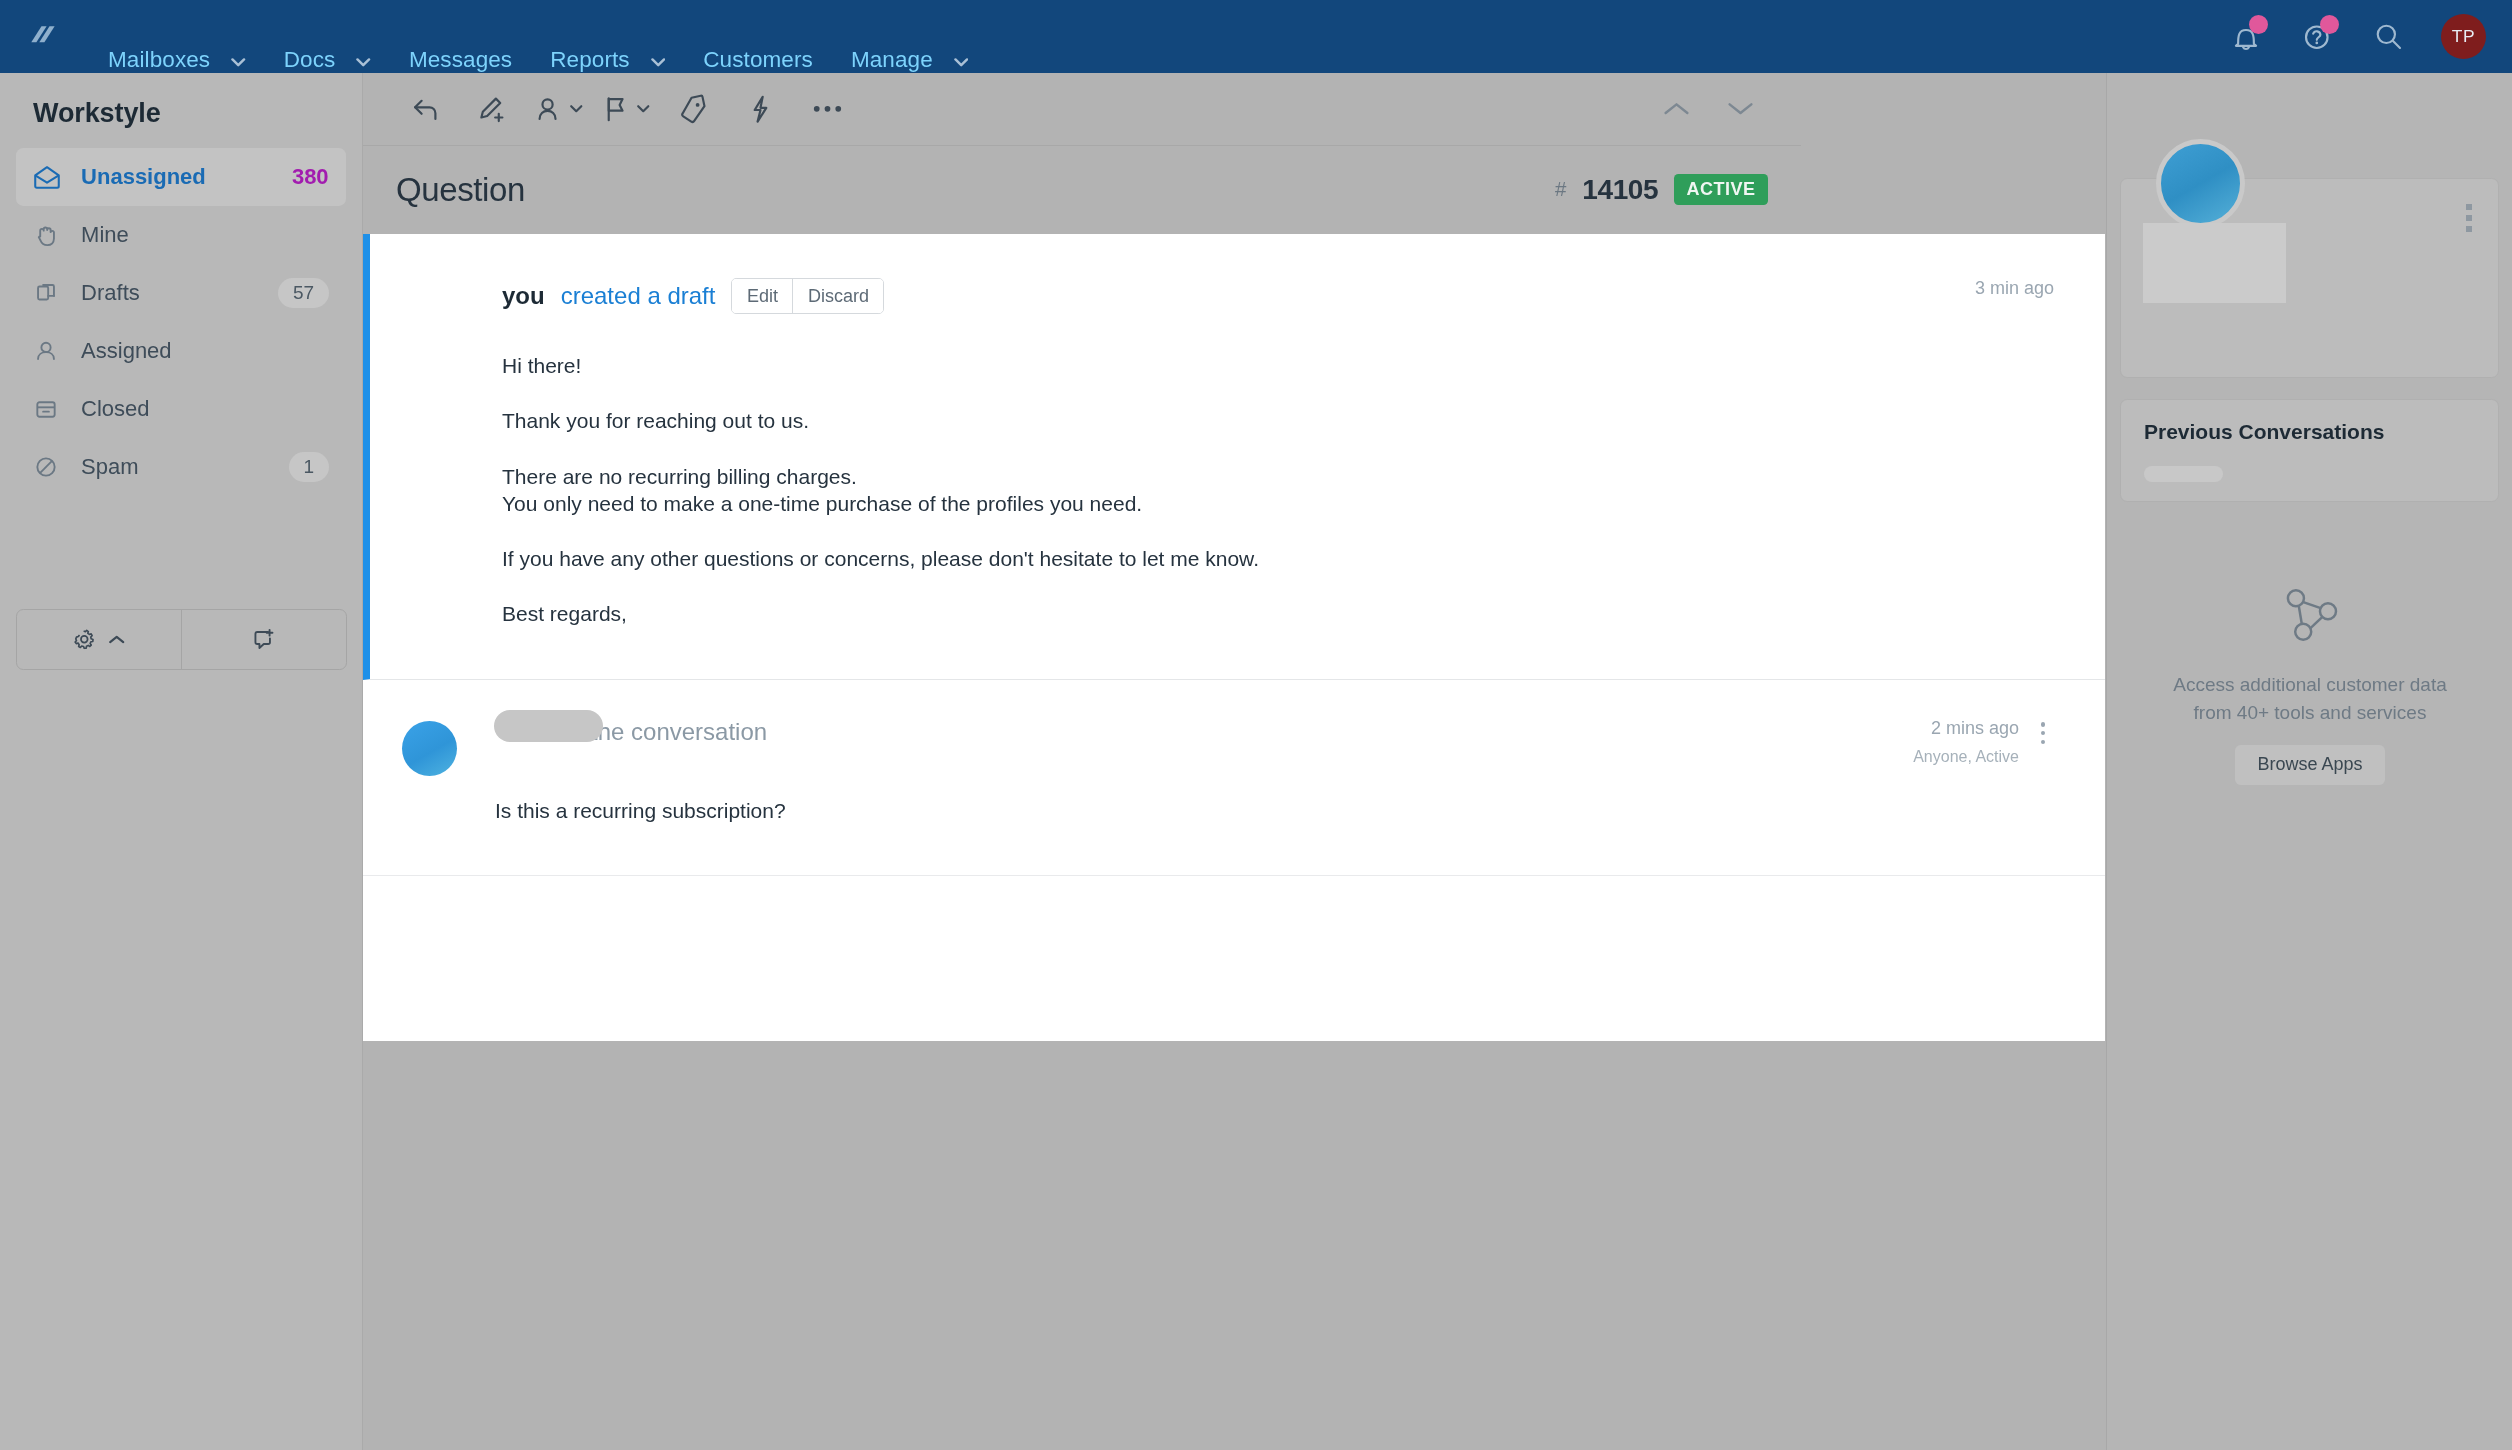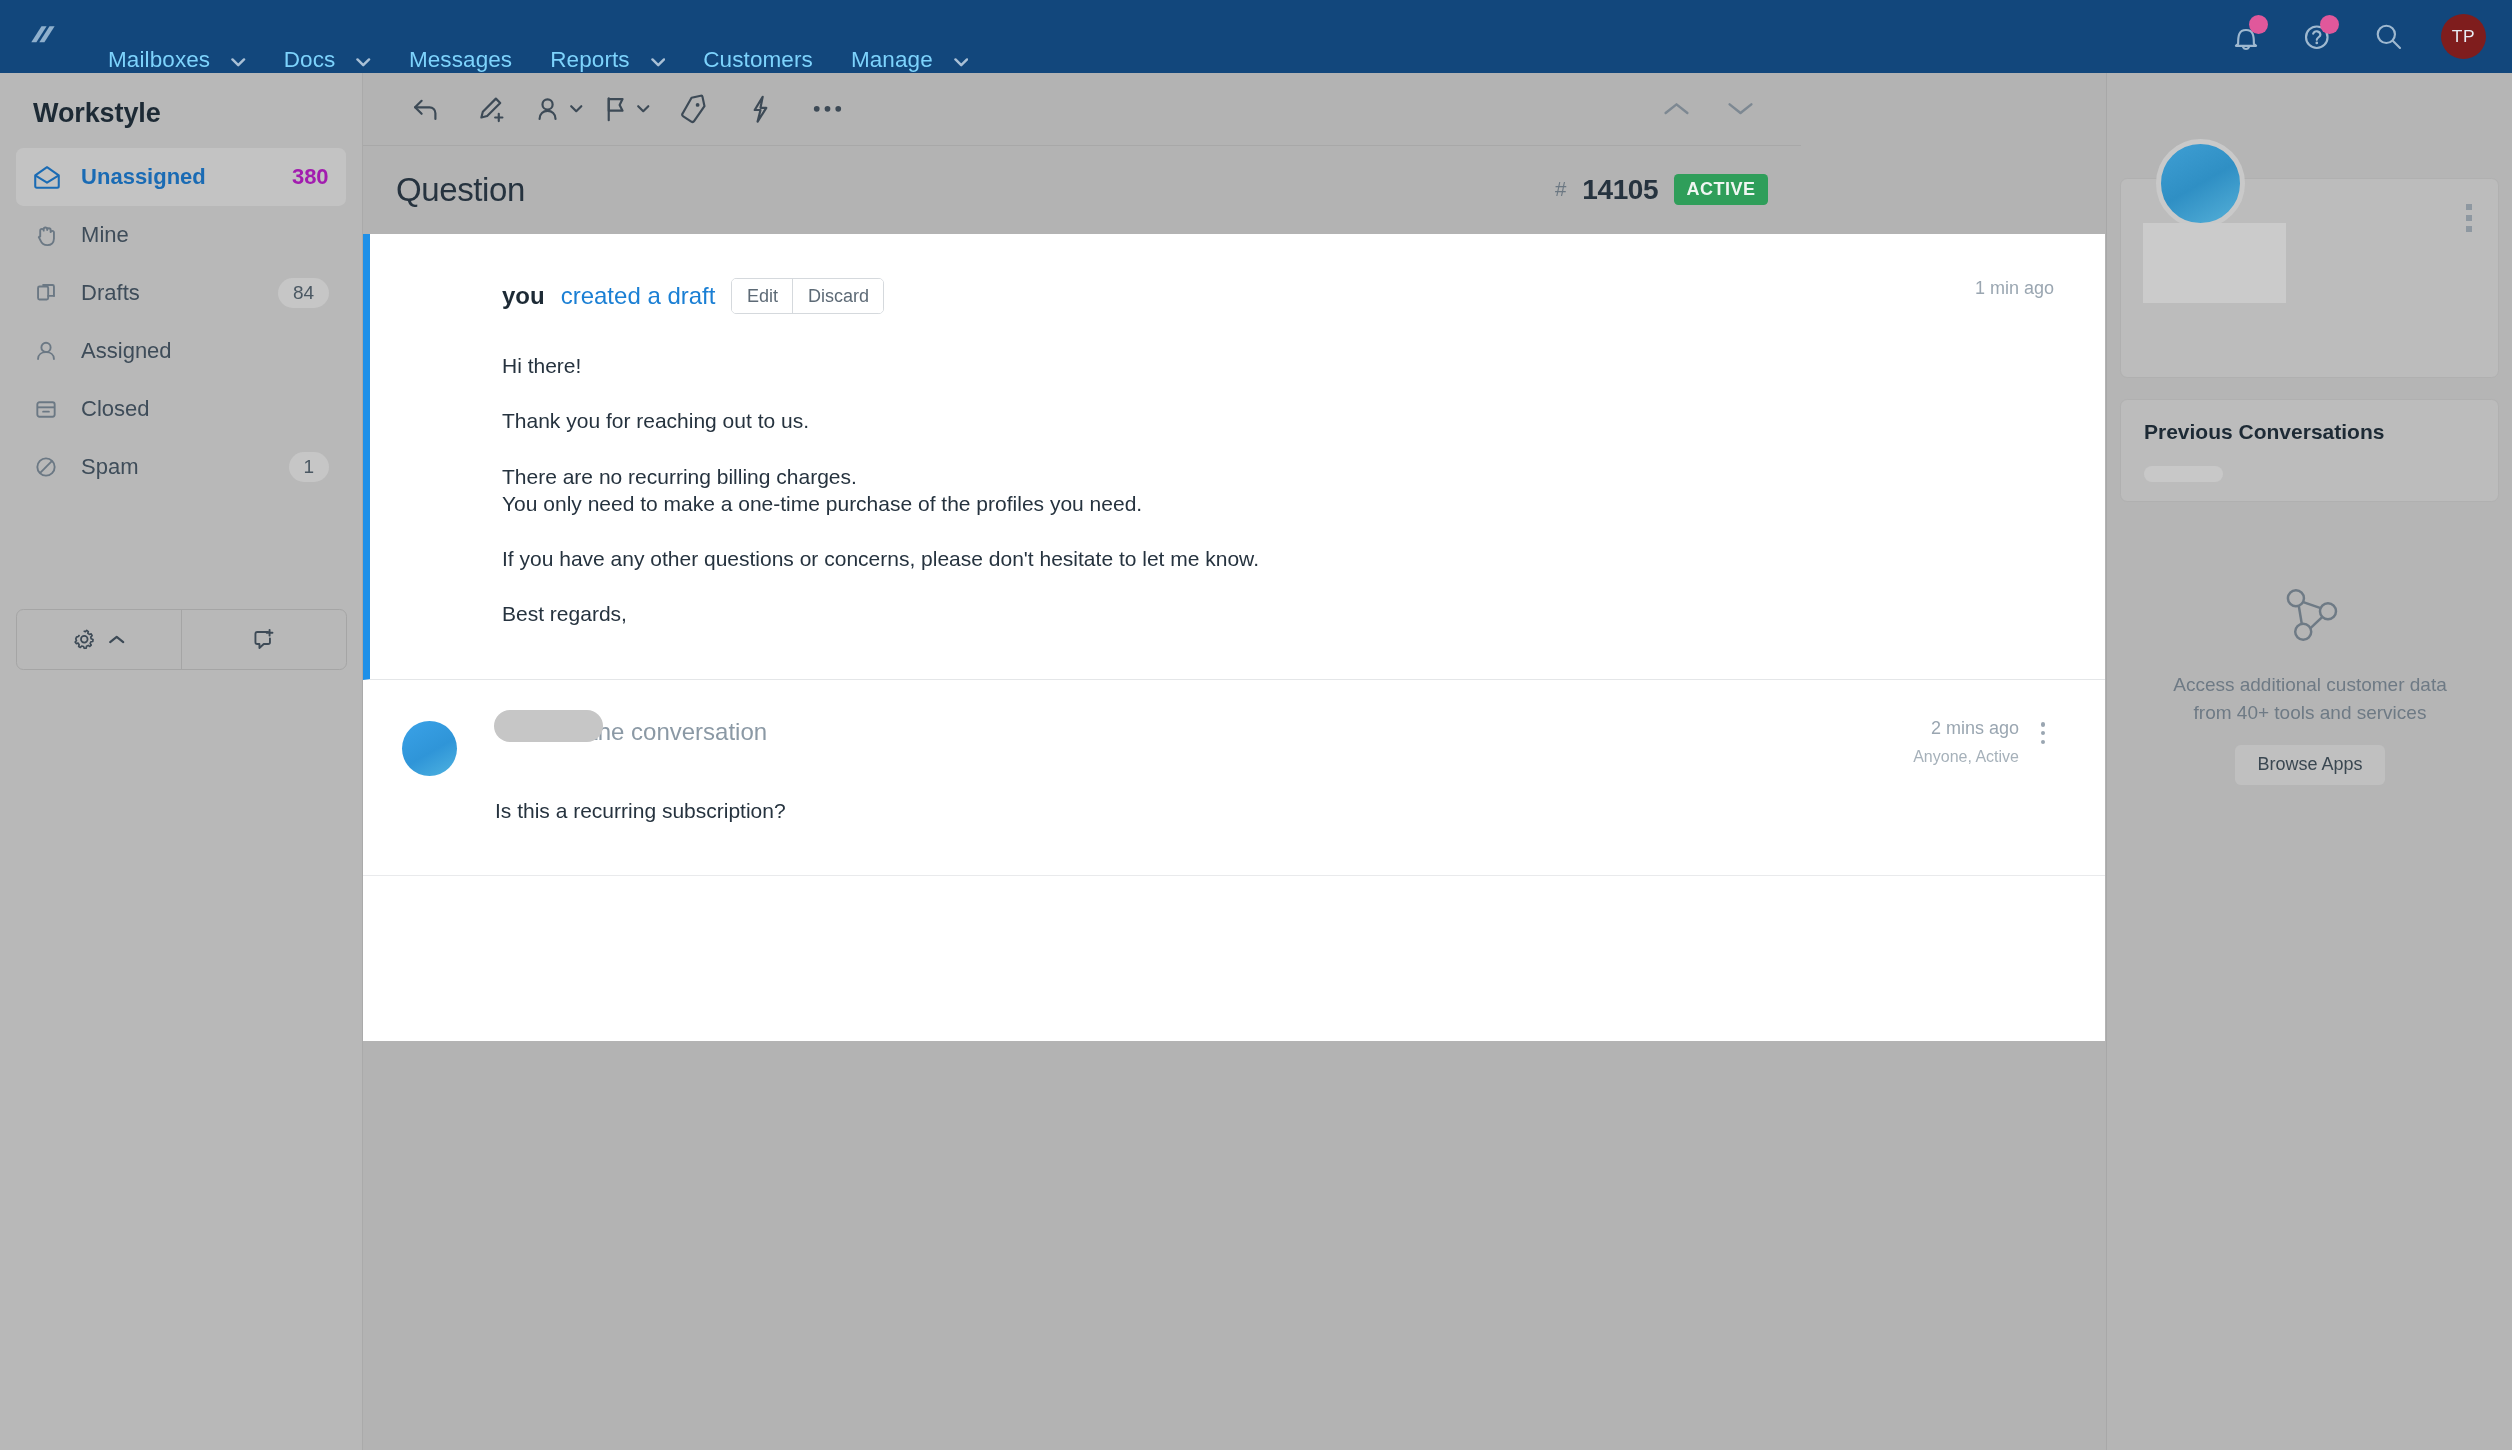--- a/index.html
+++ b/index.html
@@ -319,21 +319,21 @@
 
       <div class="folder">
         <span class="f-icon">
           <svg width="26" height="26" viewBox="0 0 36 36" class="icon-svg">
             <path d="M7 11 a2 2 0 0 1 2 -2 L19 9 a2 2 0 0 1 2 2 L21 25 a2 2 0 0 1 -2 2 L9 27 a2 2 0 0 1 -2 -2 Z" fill="none" stroke="#6b7884" stroke-width="2.6"></path>
             <path d="M14 7 L27 7 a2 2 0 0 1 2 2 L29 22" fill="none" stroke="#6b7884" stroke-width="2.6" stroke-linecap="round"></path>
             <path d="M29 22 L21 22" fill="none" stroke="#6b7884" stroke-width="2.6" stroke-linecap="round"></path>
           </svg>
         </span>
         <span class="f-label">Drafts</span>
-        <span class="pill">84</span>
+        <span class="pill">57</span>
       </div>
 
       <div class="folder">
         <span class="f-icon">
           <svg width="26" height="26" viewBox="0 0 36 36" class="icon-svg">
             <circle cx="18" cy="13" r="6.4" fill="none" stroke="#6b7884" stroke-width="2.6"></circle>
             <path d="M7 29 c0 -6.2 5 -9.4 11 -9.4 c6 0 11 3.2 11 9.4" fill="none" stroke="#6b7884" stroke-width="2.6" stroke-linecap="round"></path>
           </svg>
         </span>
         <span class="f-label">Assigned</span>
@@ -489,21 +489,21 @@
             <div class="ti-author-line">
               <span class="author-you">you</span>
               <span class="draft-link">created a draft</span>
               <span class="btn-group">
                 <button>Edit</button>
                 <button>Discard</button>
               </span>
             </div>
             <div class="ti-right">
               <div class="ti-times">
-                <div class="ti-time">1 min ago</div>
+                <div class="ti-time">3 min ago</div>
               </div>
             </div>
           </div>
           <div class="ti-body">
             <p>Hi there!</p>
             <p class="spacer"></p>
             <p>Thank you for reaching out to us.</p>
             <p class="spacer"></p>
             <p>There are no recurring billing charges.</p>
             <p>You only need to make a one-time purchase of the profiles you need.</p>

